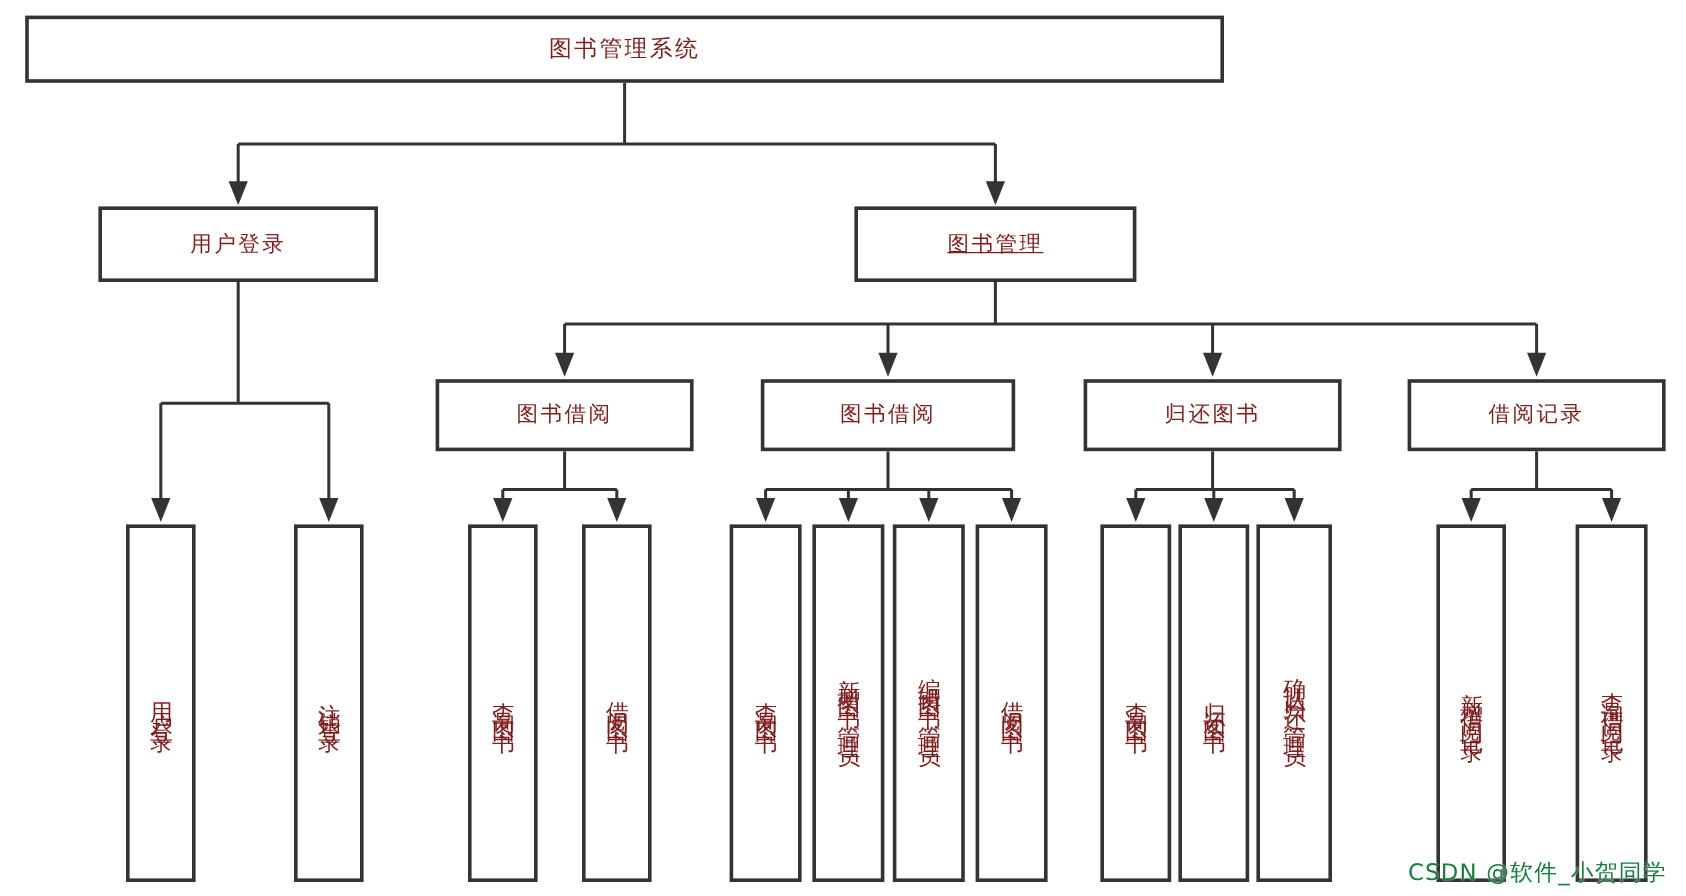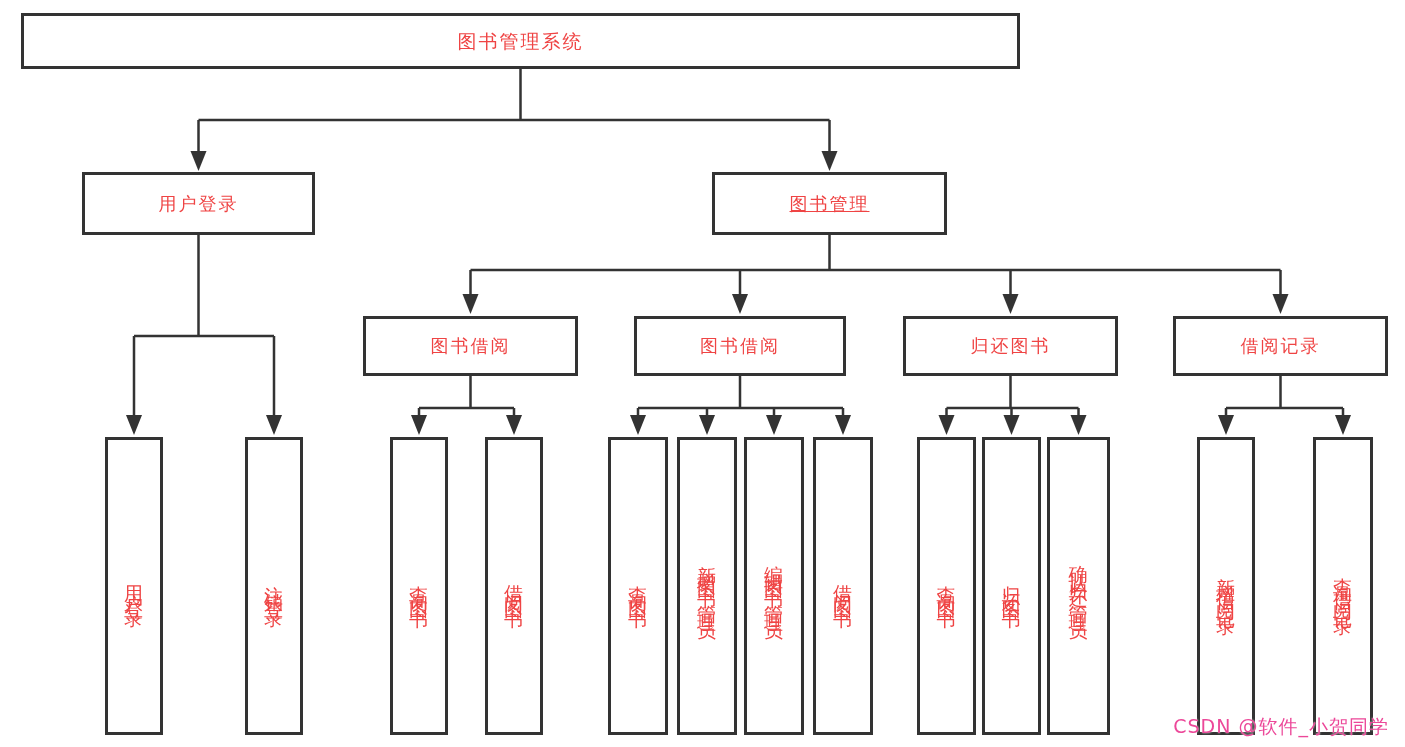--- a/index.html
+++ b/index.html
@@ -14,21 +14,21 @@
   #connectors {
     position: absolute;
     left: 0; top: 0;
     width: 1405px; height: 747px;
   }
   .box {
     position: absolute;
     box-sizing: border-box;
     background: #ffffff;
     border: 3px solid #333333;
-    color: #ef4444;
+    color: #7f1d1d;
     display: flex;
     align-items: center;
     justify-content: center;
     text-align: center;
     font-size: 18px;
     letter-spacing: 2px;
     line-height: 1.2;
     z-index: 2;
   }
   .box.root { font-size: 19px; }
@@ -37,21 +37,21 @@
     text-orientation: mixed;
     font-size: 19px;
     letter-spacing: 8px;
   }
   .watermark {
     position: absolute;
     right: 16px;
     top: 714px;
     font-size: 19px;
     letter-spacing: 1px;
-    color: #ec4899;
+    color: #15803d;
     text-shadow: 0 0 2px #ffffff;
     z-index: 3;
     white-space: nowrap;
   }
 </style>
 </head>
 <body>
 
 <div id="stage">
 

